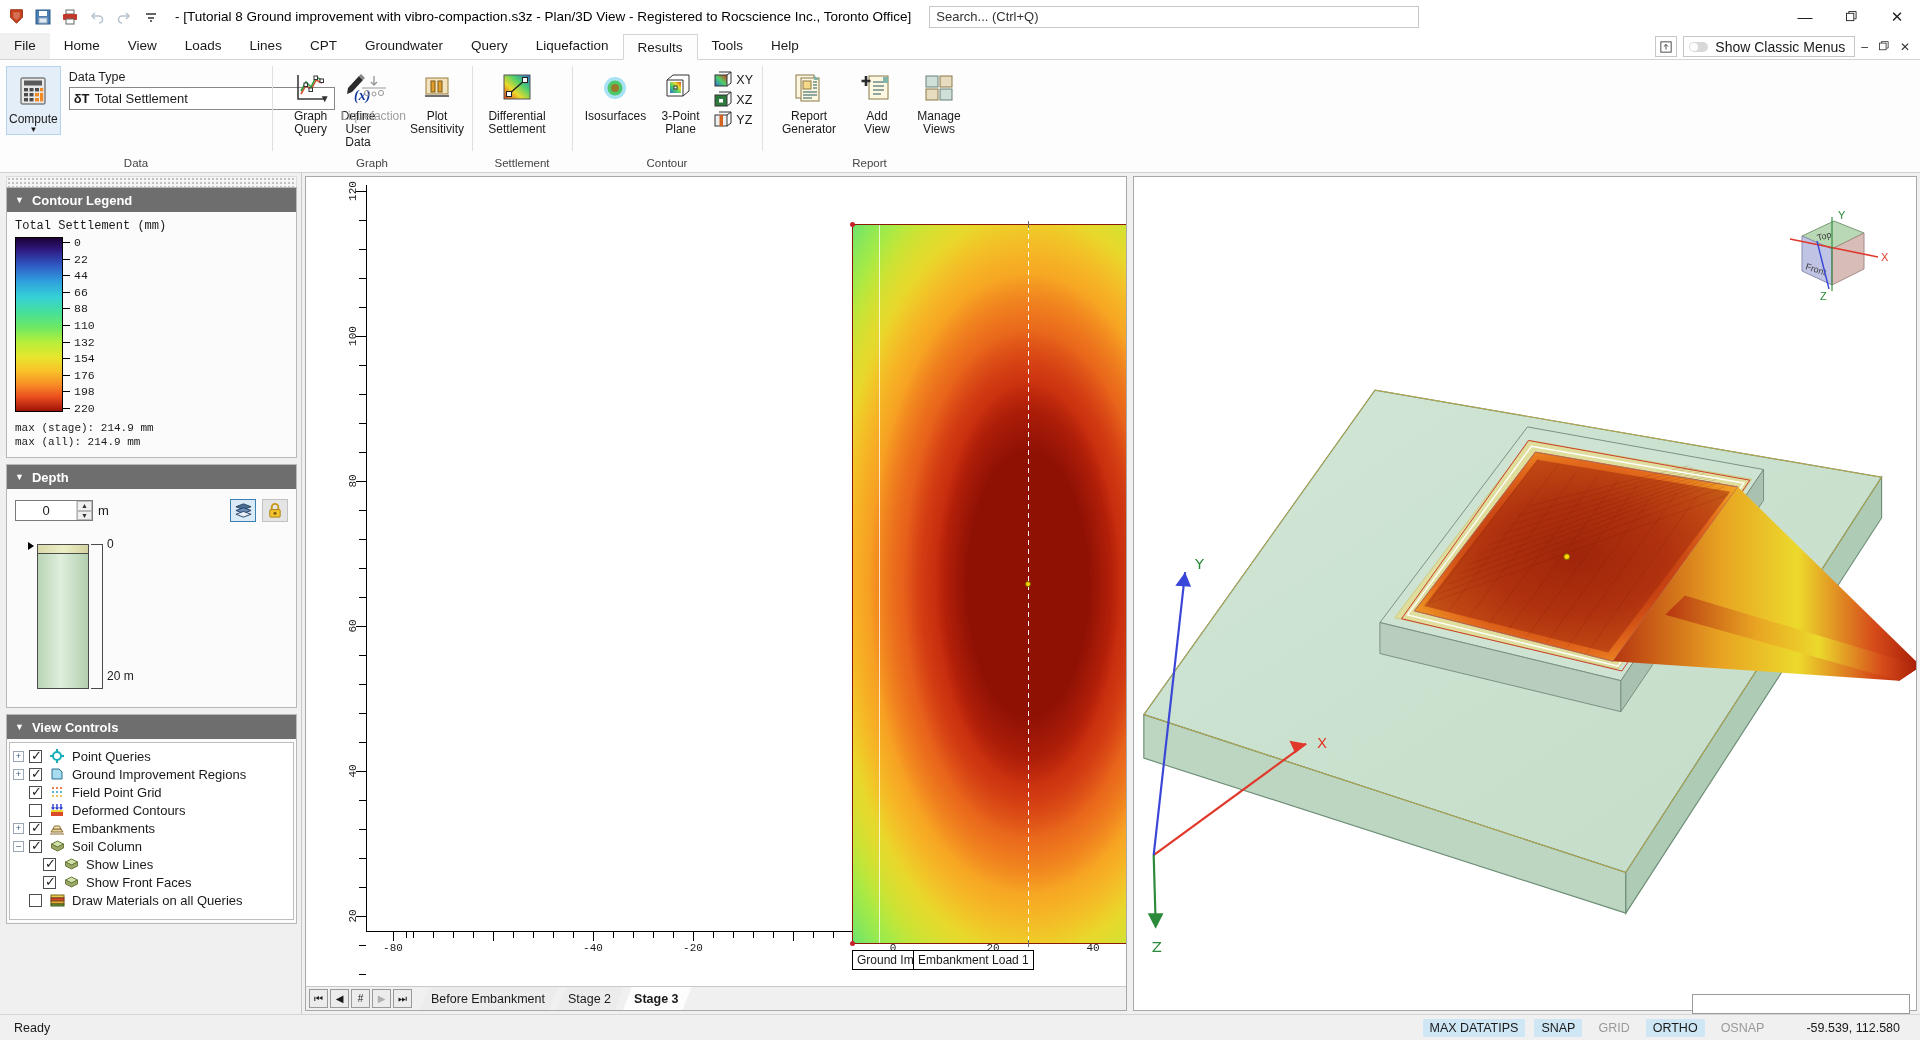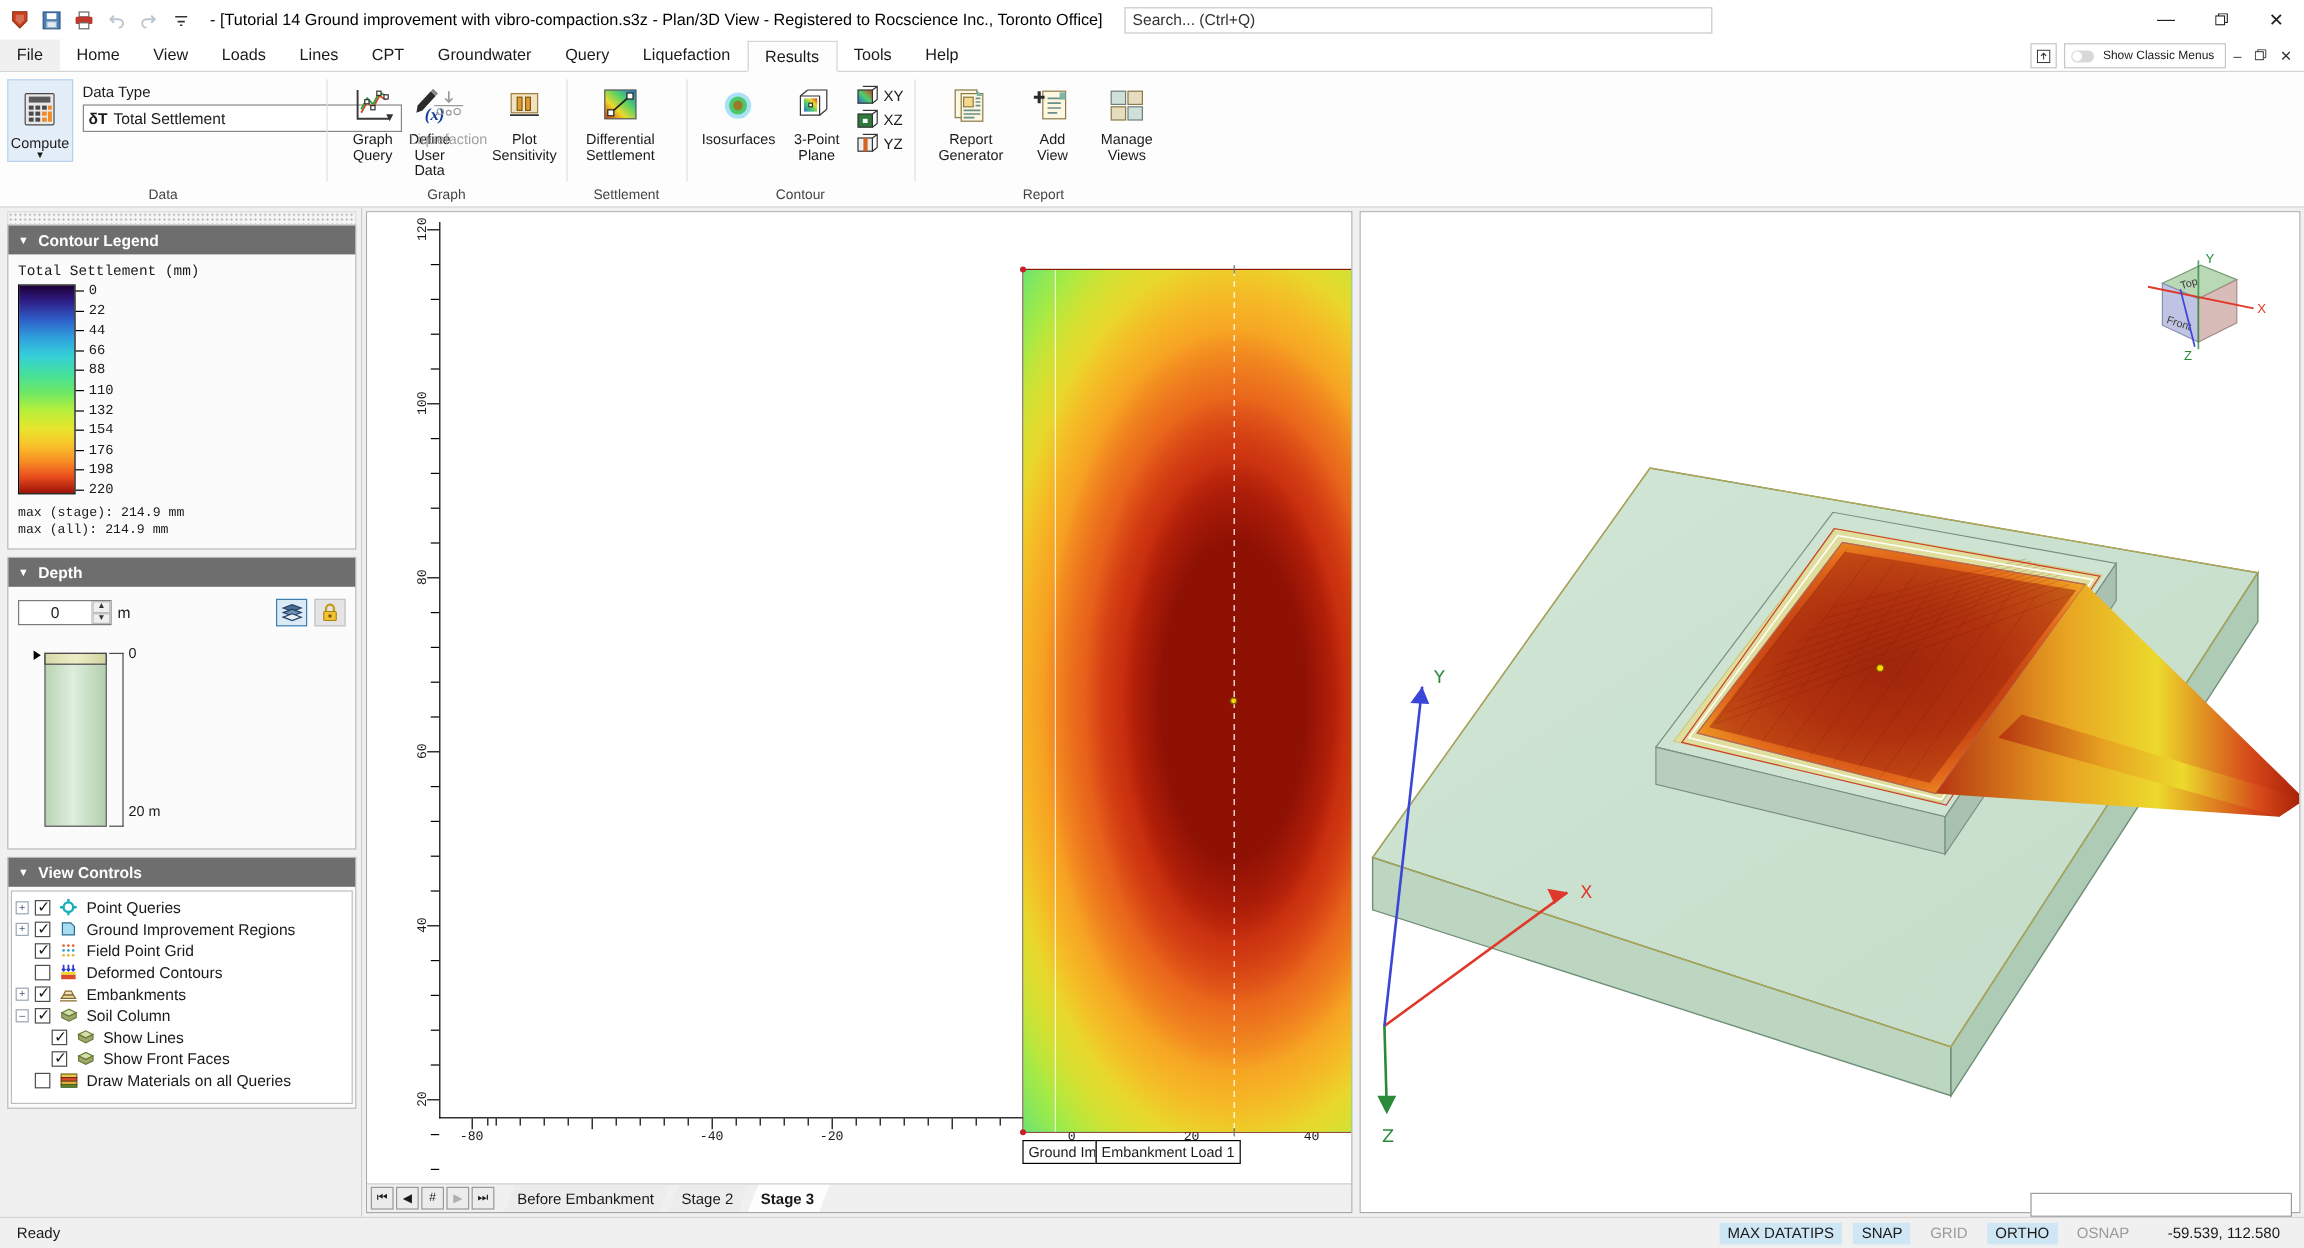--- a/index.html
+++ b/index.html
@@ -49,21 +49,21 @@
   .rtab.file { background:#f0f0f0; }
   .rtab.active {
     background: #fdfdfd; border: 1px solid #d4d4d4; border-bottom: 1px solid #fdfdfd;
     margin-bottom: -1px; position: relative; z-index: 3;
   }
   .tabs-right { margin-left:auto; display:flex; align-items:center; gap:6px; padding-right:6px; padding-bottom:2px; }
   .pin-btn { width:22px; height:21px; border:1px solid #c6c6c6; background:#fff;
              display:flex; align-items:center; justify-content:center; }
   .classic-menus {
     display:flex; align-items:center; gap:7px; border:1px solid #c6c6c6;
-    background:#fff; padding:2px 9px 2px 5px; height:21px; font-size:10px;
+    background:#fff; padding:2px 9px 2px 5px; height:21px; font-size:14px;
   }
   .toggle-pill { width:19px; height:10px; background:#d8d8d8; border-radius:6px; position:relative; }
   .toggle-pill::after { content:""; position:absolute; left:1px; top:1px; width:8px; height:8px;
                         border-radius:50%; background:#fff; }
   .mini-ctrl { display:flex; gap:11px; font-size:12px; color:#333; padding-right:4px; align-items:center; }
 
   
   .ribbon {
     height: 113px; flex: 0 0 113px; background: #fdfdfd;
     border-bottom: 1px solid #d0d0d0; display: flex; position: relative;
@@ -227,21 +227,21 @@
   .threed { position:absolute; inset:0; overflow:hidden; background:#fff; }
   .axis-cube { position:absolute; right: 22px; top: 26px; width: 120px; height: 100px; }
 
   
   .statusbar { height: 26px; flex: 0 0 26px; display:flex; align-items:center;
                background:#f0f0f0; border-top:1px solid #d4d4d4; font-size:12.5px; padding: 0 6px; }
   .status-left { padding-left: 8px; color:#1a1a1a; }
   .status-right { margin-left:auto; display:flex; align-items:center; gap:9px; padding-right:14px; }
   .sflag { padding: 2px 7px; background:#cfe7f5; color:#1a1a1a; }
   .sflag.off { background:transparent; color:#9a9a9a; }
-  .coords { margin-left: 16px; font-size:12.5px; }
+  .coords { margin-left: 26px; font-size:12.5px; }
   .cmdbox { position:absolute; right: 10px; bottom: 26px; width: 218px; height: 20px;
             border:1px solid #9a9a9a; background:#fff; }
   .botwrap { position: relative; }
 </style>
 </head>
 <body>
 
 <div id="app">
 
   <div class="titlebar">
@@ -278,21 +278,21 @@
             <path d="M12 7H6a3.5 3.5 0 000 7" fill="none" stroke="#b8c4cf" stroke-width="1.6"></path>
             <path d="M10 4l3 3-3 3" fill="none" stroke="#b8c4cf" stroke-width="1.6"></path>
           </svg>
       </div>
       <div class="ic">
         <svg width="14" height="14" viewBox="0 0 14 14">
             <path d="M2 4h10M4 8h6M6 11h2" stroke="#333" stroke-width="1.3"></path>
           </svg>
       </div>
     </div>
-    <div class="title-text">- [Tutorial 14 Ground improvement with vibro-compaction.s3z - Plan/3D View - Registered to Rocscience Inc., Toronto Office]</div>
+    <div class="title-text">- [Tutorial 8 Ground improvement with vibro-compaction.s3z - Plan/3D View - Registered to Rocscience Inc., Toronto Office]</div>
     <div class="search-box">Search... (Ctrl+Q)</div>
     <div class="win-ctrl">
       <div>—</div>
       <div>
         <svg width="11" height="11" viewBox="0 0 12 12">
             <rect x="0.5" y="2.5" width="8" height="8" fill="none" stroke="#222"></rect>
             <path d="M3 2.5V0.5h8v8H9" fill="none" stroke="#222"></path>
           </svg>
       </div>
       <div class="close">✕</div>

